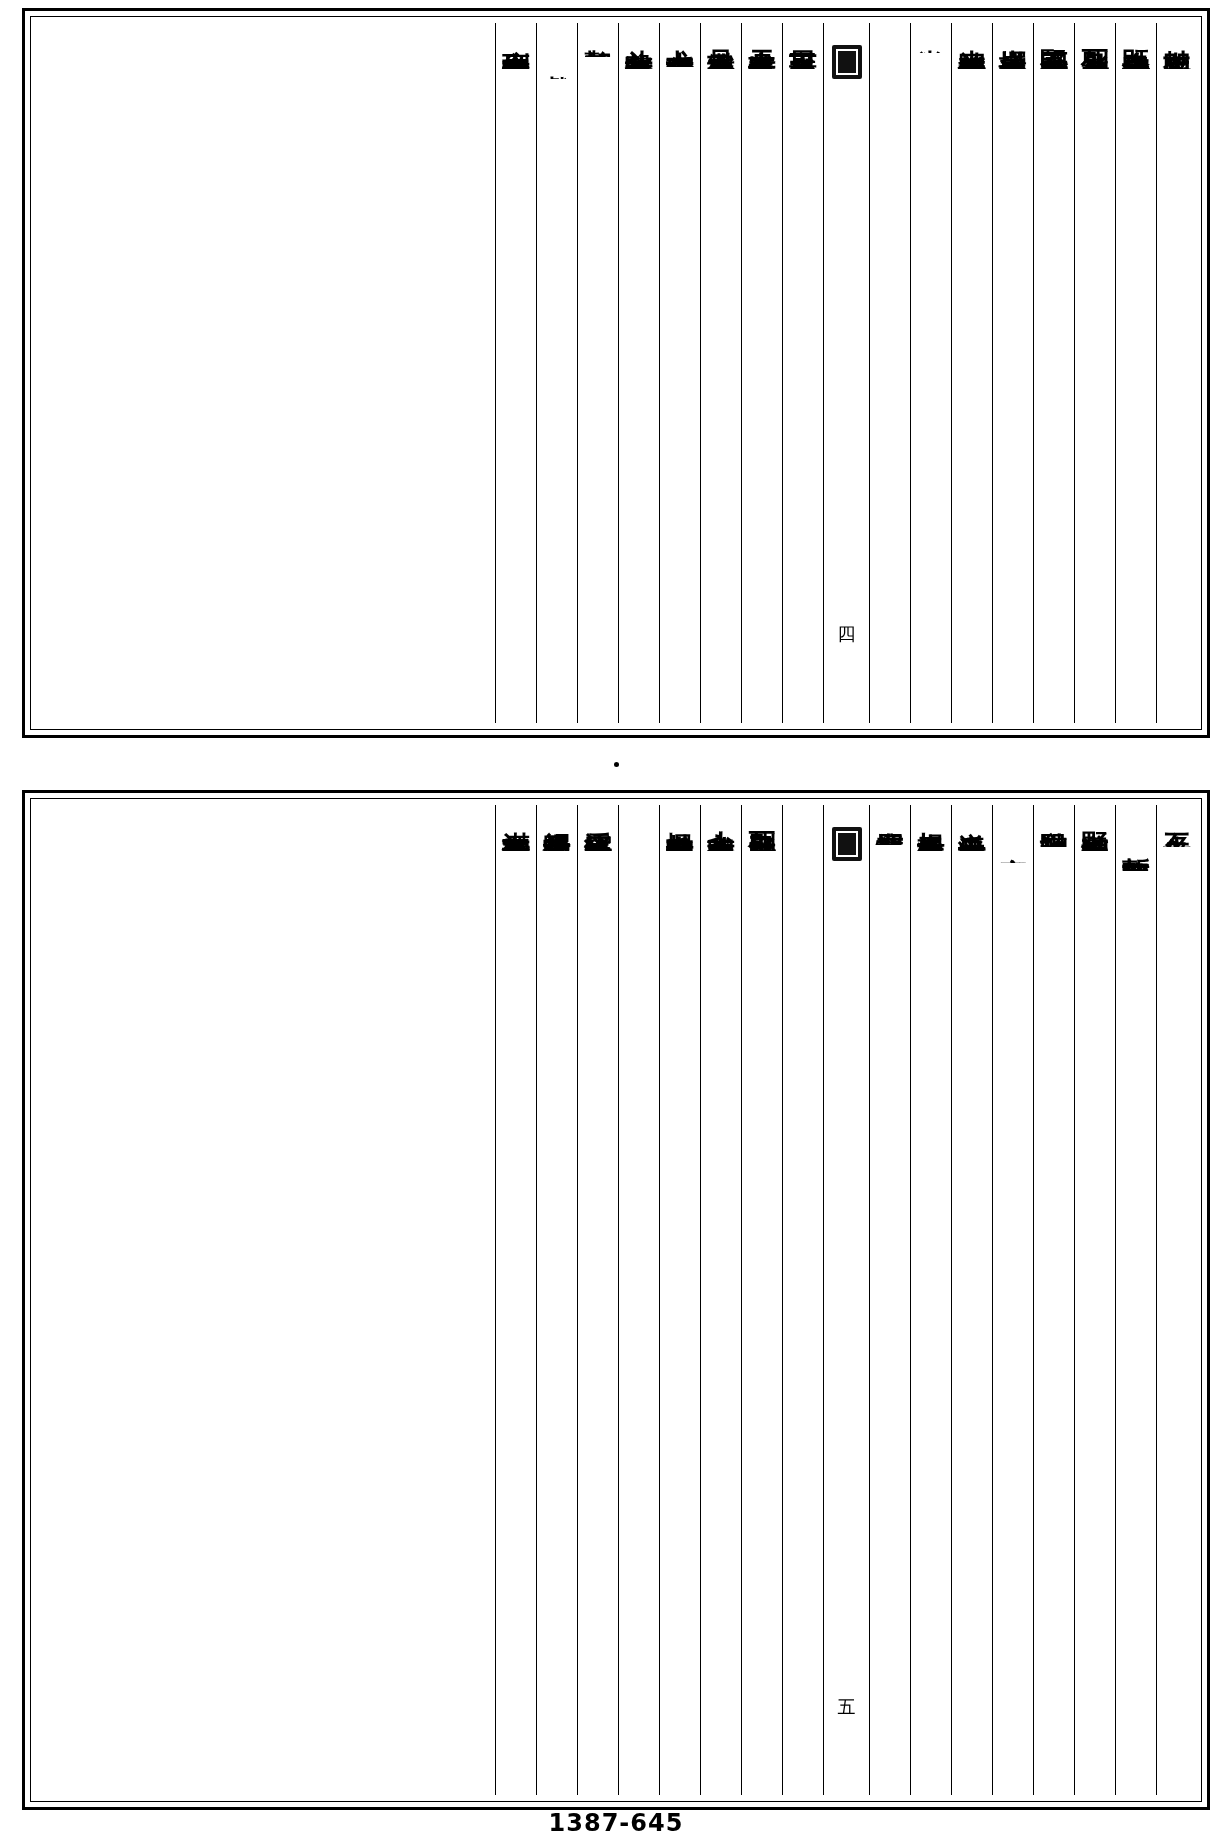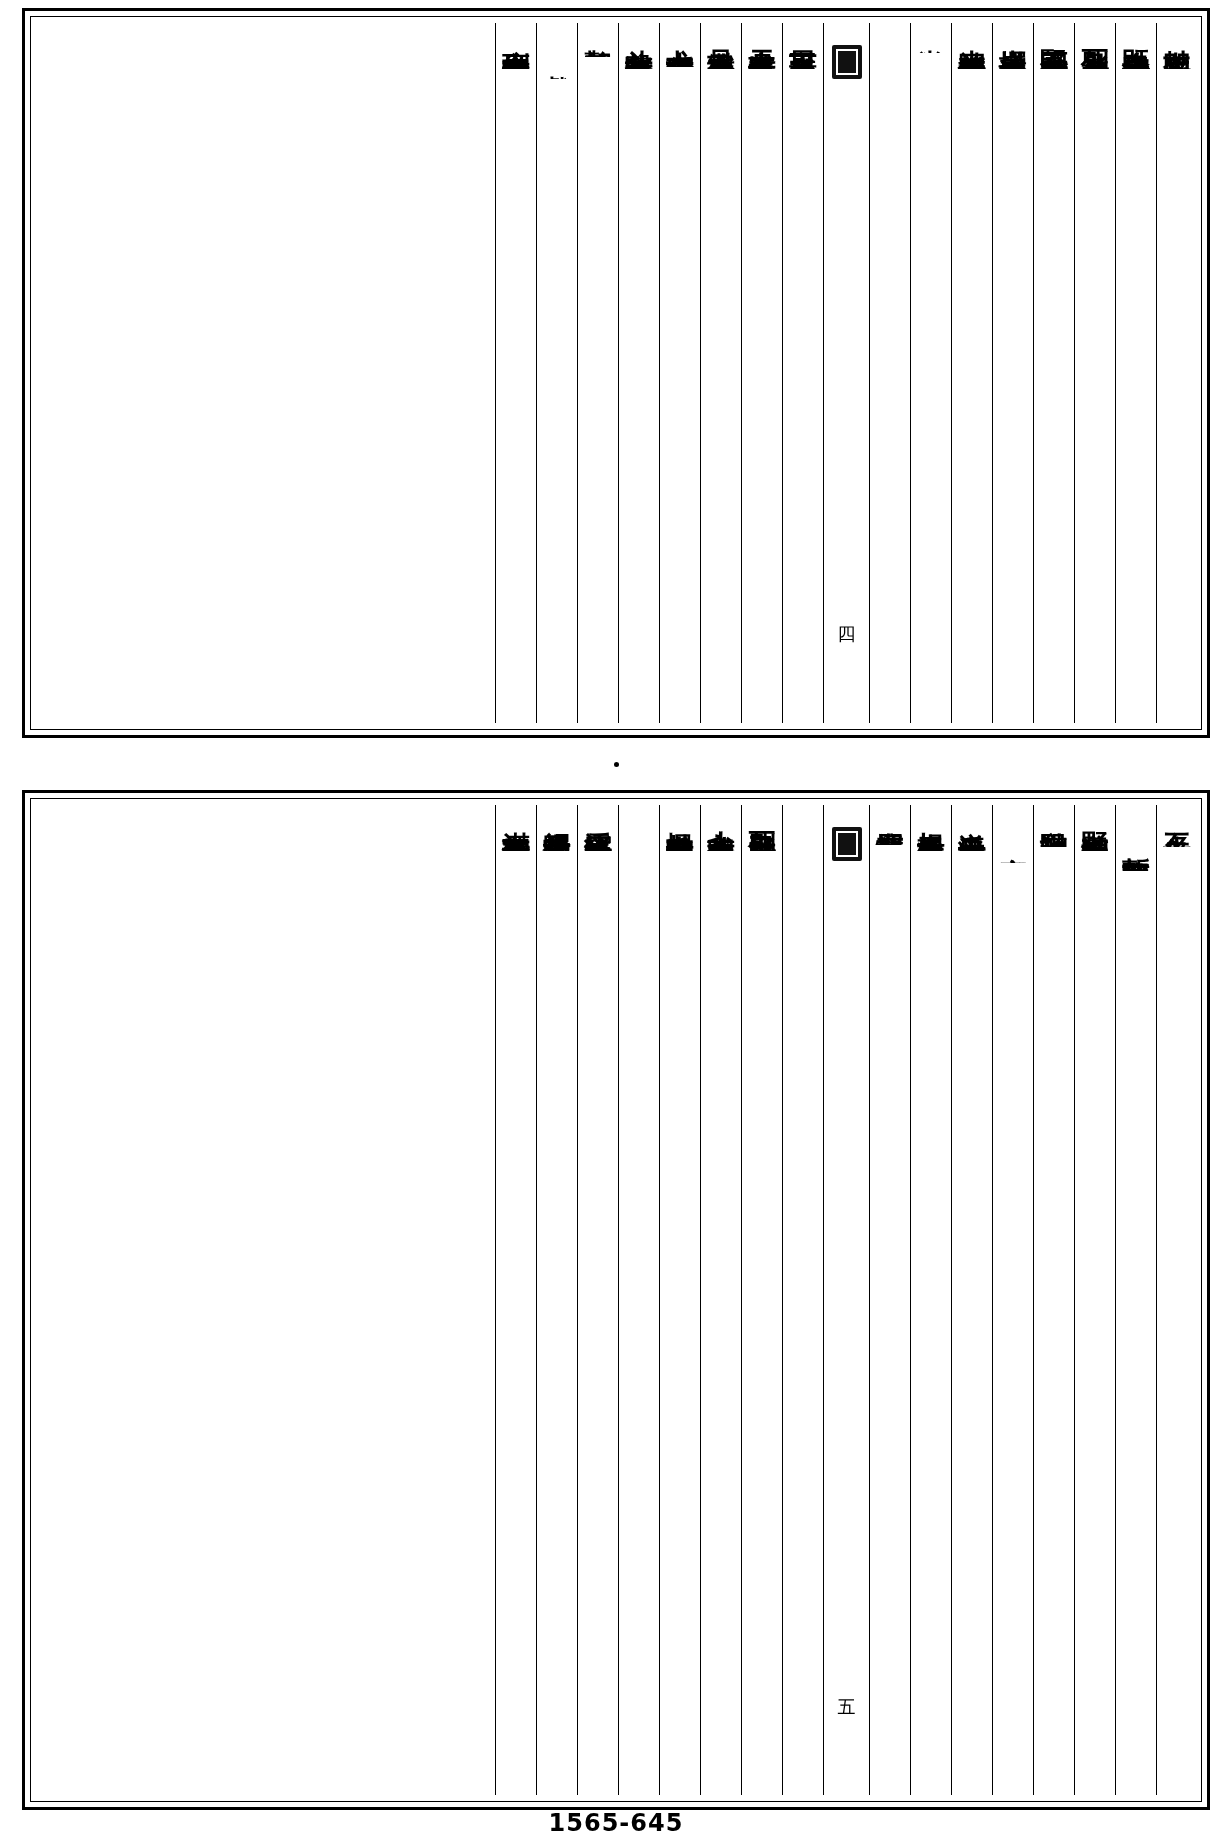--- a/index.html
+++ b/index.html
@@ -278,15 +278,15 @@
           <div class="vtext">歸常局促苦道來不易江湖多風波舟楫恐失墜冠蓋</div>
         </div>
         <div class="col">
           <div class="vtext">滿京華斯人獨顦顇孰云網恢恢將老身反累千秋萬</div>
         </div>
 
       </div>
     </div>
   </div>
 
-  <div class="footer">1565-645</div>
+  <div class="footer">1387-645</div>
 
 </div>
 
 </body></html>

